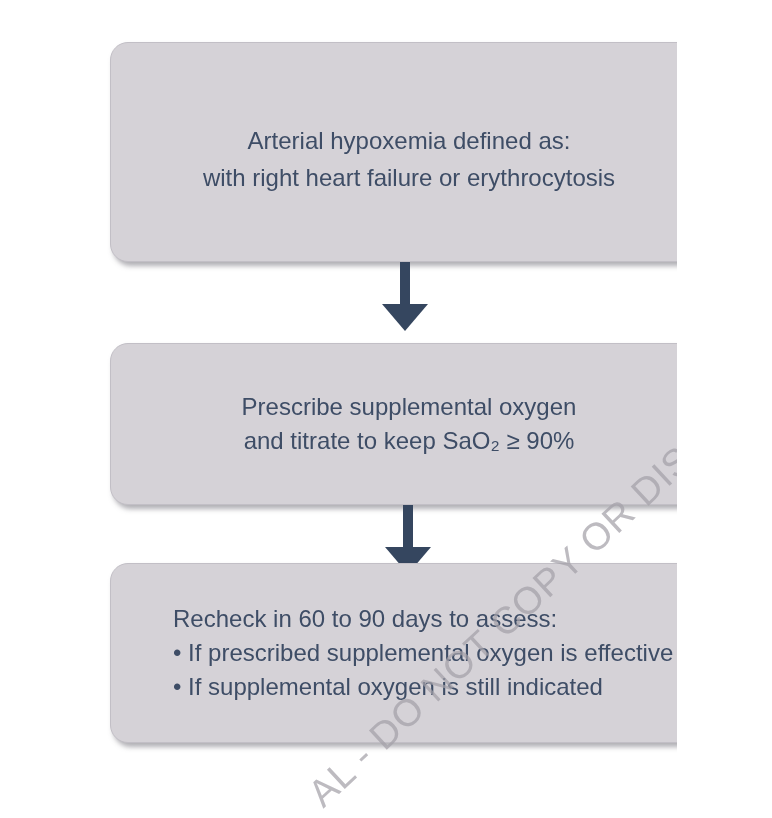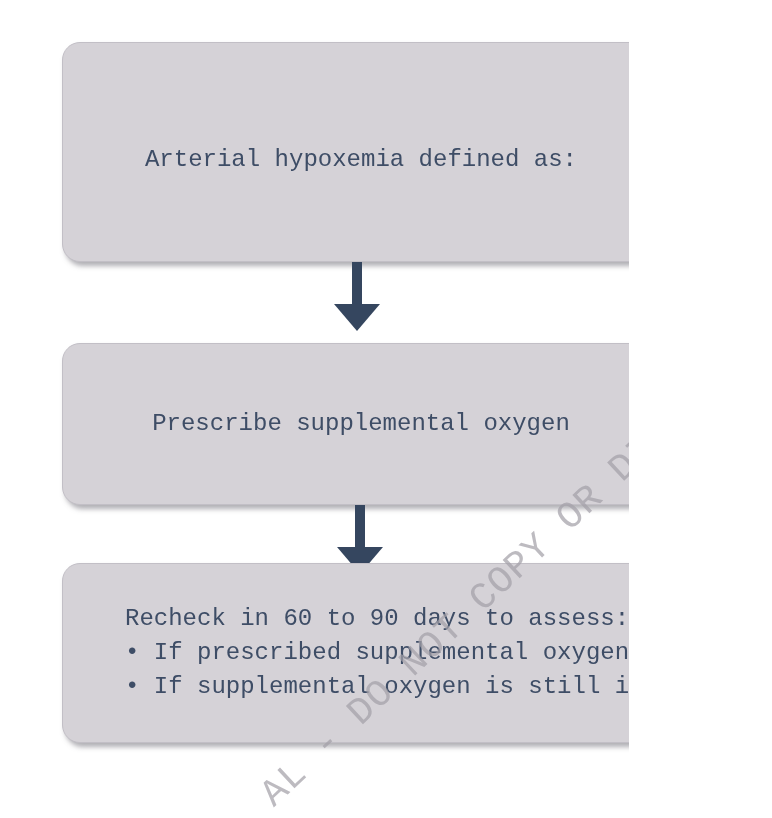--- a/index.html
+++ b/index.html
@@ -2,21 +2,22 @@
 <html style="--background: #ffffff; --box-fill: #d5d2d7; --box-border: #c2bfc6; --text: #3e4d66; --arrow: #35465f; --watermark: #a4a1a9;"><head>
 <meta charset="utf-8">
 <style>
   html, body { margin: 0; padding: 0; background: #ffffff; }
   .canvas {
     position: relative;
     width: 629px;
     height: 818px;
     overflow: hidden;
     background: var(--background, #ffffff);
-    font-family: Liberation Mono, monospace;
+    font-family: Liberation Sans, sans-serif;
+    margin-left: 48px;
   }
   .fc-box {
     position: absolute;
     left: 62px;
     width: 598px;
     box-sizing: border-box;
     background: var(--box-fill, #d5d2d7);
     border: 1px solid var(--box-border, #c2bfc6);
     border-radius: 18px;
     box-shadow: 3px 4px 5px rgba(100, 97, 107, 0.5);
@@ -68,29 +69,31 @@
     pointer-events: none;
   }
 </style>
 </head>
 <body>
 
 <div class="canvas">
 
   <div class="fc-box box1">
     <div class="line">Arterial hypoxemia defined as:</div>
+    <div class="line">with right heart failure or erythrocytosis</div>
   </div>
 
   <div class="arrow arrow1">
     <div class="arrow-stem"></div>
     <div class="arrow-head"></div>
   </div>
 
   <div class="fc-box box2">
     <div class="line">Prescribe supplemental oxygen</div>
+    <div class="line">and titrate to keep SaO₂ ≥ 90%</div>
   </div>
 
   <div class="arrow arrow2">
     <div class="arrow-stem"></div>
     <div class="arrow-head"></div>
   </div>
 
   <div class="fc-box box3">
     <div class="line">Recheck in 60 to 90 days to assess:</div>
     <div class="line">• If prescribed supplemental oxygen is effective</div>

